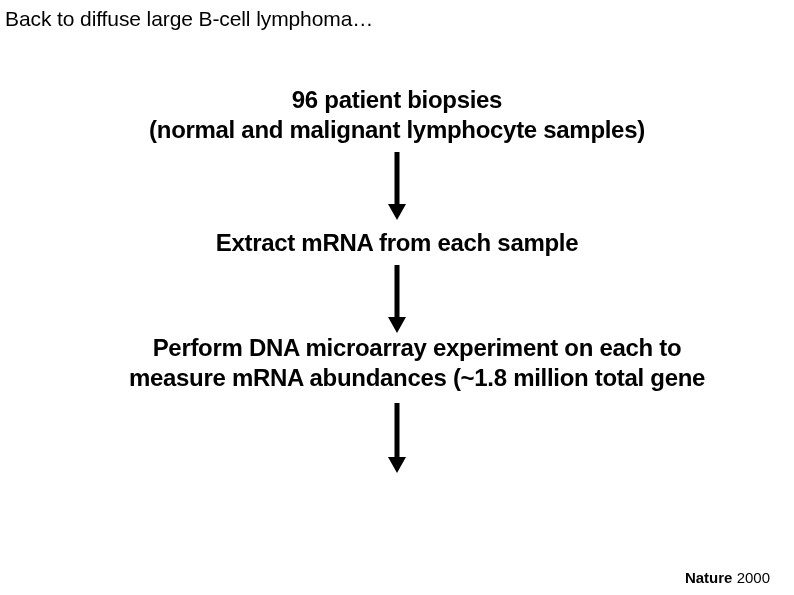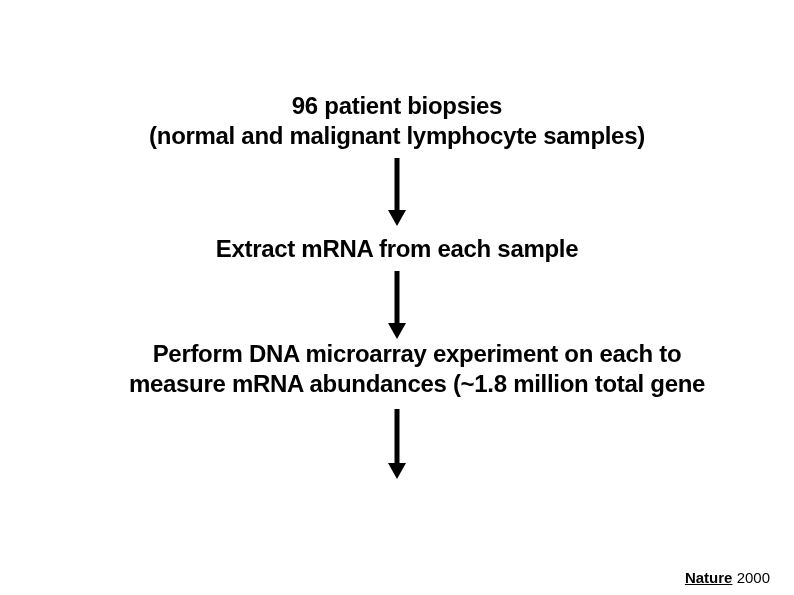--- a/index.html
+++ b/index.html
@@ -29,21 +29,21 @@
     font-weight: 400;
     letter-spacing: -0.1px;
     line-height: 26px;
     white-space: nowrap;
   }
 
   
   #flow {
     position: absolute;
     left: 0;
-    top: 91px;
+    top: 85px;
     width: 794px;
   }
 
   .flow-step {
     width: 100%;
     text-align: center;
     font-weight: 700;
     font-size: 24px;
     line-height: 30px;
     letter-spacing: -0.3px;
@@ -111,31 +111,31 @@
   #attribution {
     position: absolute;
     right: 24px;
     bottom: 8px;
     font-size: 15px;
     line-height: 18px;
     white-space: nowrap;
   }
   #attribution .src {
     font-weight: 700;
-    text-decoration: underline;
   }
   #attribution .yr {
     font-weight: 400;
   }
 </style>
 </head>
 <body>
 
 <div id="slide">
 
+  <div id="slide-title">Back to diffuse large B-cell lymphoma…</div>
 
   <div id="flow">
 
     <div id="step-biopsies" class="flow-step">
       <span class="line">96 patient biopsies</span>
       <span class="line">(normal and malignant lymphocyte samples)</span>
     </div>
 
     <div class="gap-sm"></div>
 

